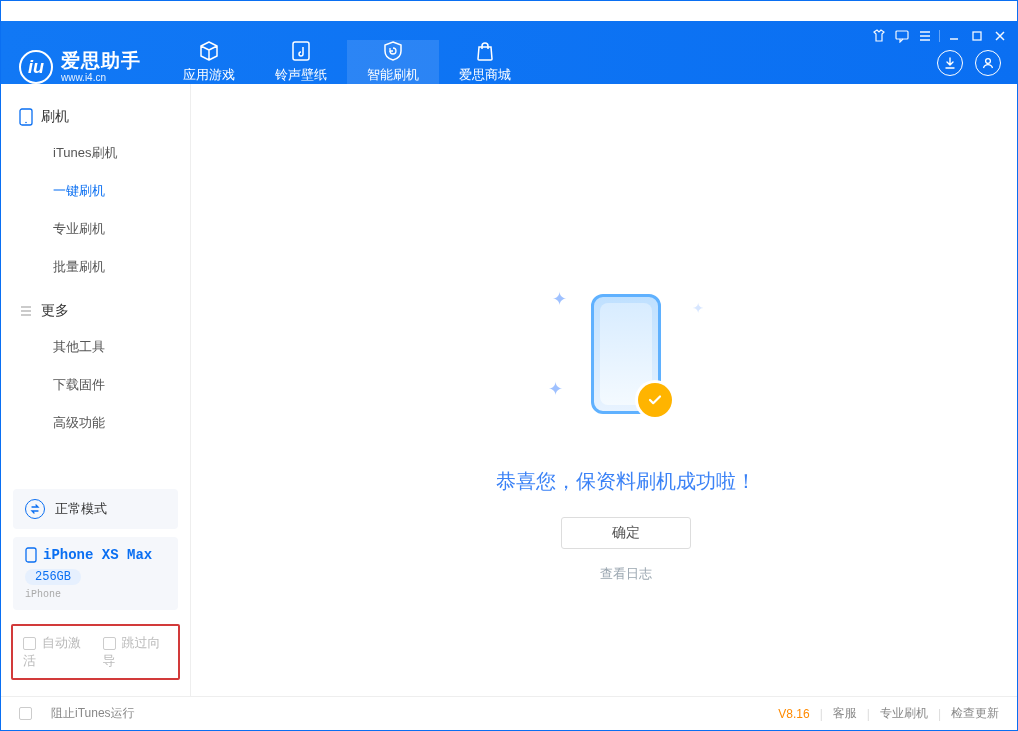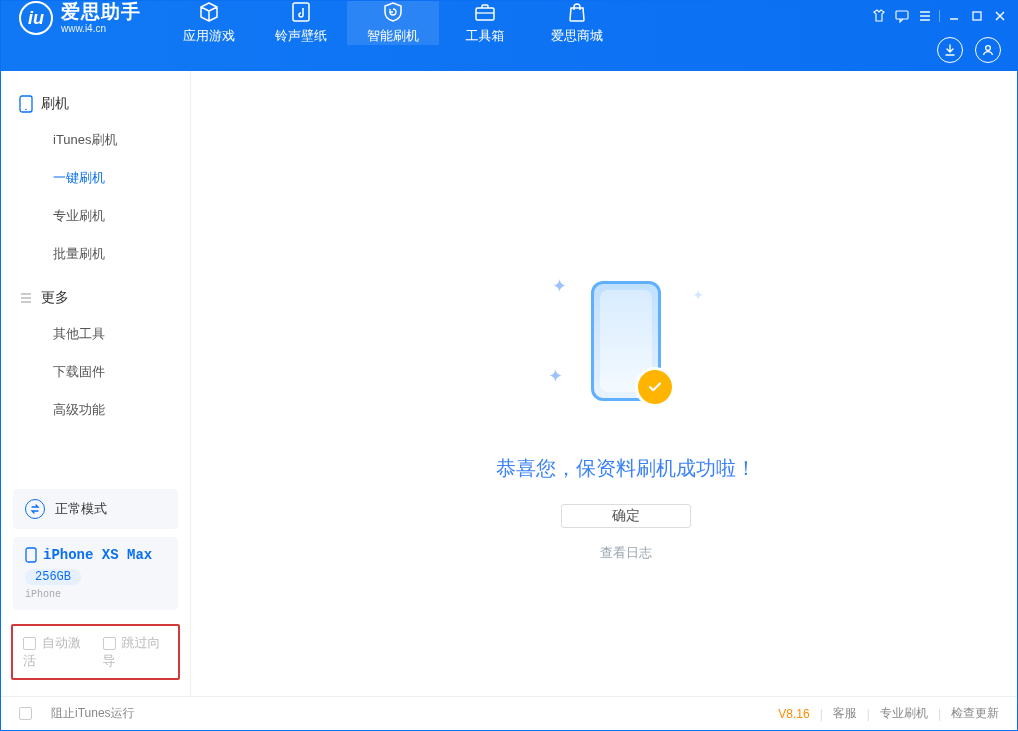--- a/index.html
+++ b/index.html
@@ -16,26 +16,27 @@
     width: 1018px;
     height: 731px;
     border: 1px solid #0a6ff2;
     display: flex;
     flex-direction: column;
     position: relative;
   }
 
   
   .header {
-    height: 70px;
+    height: 63px;
     background: linear-gradient(to right, #1178f5, #0a6ff2);
     display: flex;
-    align-items: flex-start;
+    align-items: flex-end;
     color: #fff;
     position: relative;
+    margin-top: 20px;
   }
   .logo-block {
     display: flex;
     align-items: center;
     padding: 0 22px 0 18px;
     gap: 8px;
   }
   .logo-circle {
     width: 34px; height: 34px;
     border: 2px solid #fff;
@@ -160,21 +161,21 @@
   }
   .check-badge {
     position:absolute; right:-14px; bottom:-6px;
     width:34px; height:34px; border-radius:50%;
     background:#ffb400;
     display:flex; align-items:center; justify-content:center;
     box-shadow:0 0 0 3px #fff;
   }
   .success-text { margin-top:44px; font-size:20px; color:#3b82f6; }
   .confirm-btn {
-    margin-top:22px; width:130px; height:24px;
+    margin-top:22px; width:130px; height:32px;
     border:1px solid #ddd; background:#fff; border-radius:3px;
     font-size:14px; color:#555; cursor:pointer;
   }
   .log-link { margin-top:16px; font-size:13px; color:#9aa6b0; cursor:pointer; }
 
   
   .statusbar {
     height:34px; border-top:1px solid #eee;
     display:flex; align-items:center;
     padding: 0 18px;
@@ -221,30 +222,20 @@
       </div>
       <div class="nav-tab active">
         <span class="nav-icon">
           <svg width="22" height="22" viewBox="0 0 22 22">
               <path d="M11 2 L19 5 V11 C19 16 15 19 11 20 C7 19 3 16 3 11 V5 Z" fill="none" stroke="#fff" stroke-width="1.5"></path>
               <path d="M8 11 A3 3 0 1 0 11 8" fill="none" stroke="#fff" stroke-width="1.3"></path>
               <path d="M8 8 L8 11 L11 11" fill="none" stroke="#fff" stroke-width="1.3"></path>
             </svg>
         </span>
         <span>智能刷机</span>
-      </div>
-      <div class="nav-tab">
-        <span class="nav-icon">
-          <svg width="22" height="20" viewBox="0 0 22 20">
-              <rect x="2" y="6" width="18" height="12" rx="1.5" fill="none" stroke="#fff" stroke-width="1.5"></rect>
-              <path d="M8 6 V4 a1 1 0 0 1 1-1 h4 a1 1 0 0 1 1 1 V6" fill="none" stroke="#fff" stroke-width="1.5"></path>
-              <path d="M2 11 h18" stroke="#fff" stroke-width="1.3"></path>
-            </svg>
-        </span>
-        <span>工具箱</span>
       </div>
       <div class="nav-tab">
         <span class="nav-icon">
           <svg width="20" height="22" viewBox="0 0 20 22">
               <path d="M4 7 h12 l1 12 a1 1 0 0 1 -1 1 H4 a1 1 0 0 1 -1-1 Z" fill="none" stroke="#fff" stroke-width="1.5"></path>
               <path d="M7 9 V6 a3 3 0 0 1 6 0 V9" fill="none" stroke="#fff" stroke-width="1.5"></path>
             </svg>
         </span>
         <span>爱思商城</span>
       </div>

